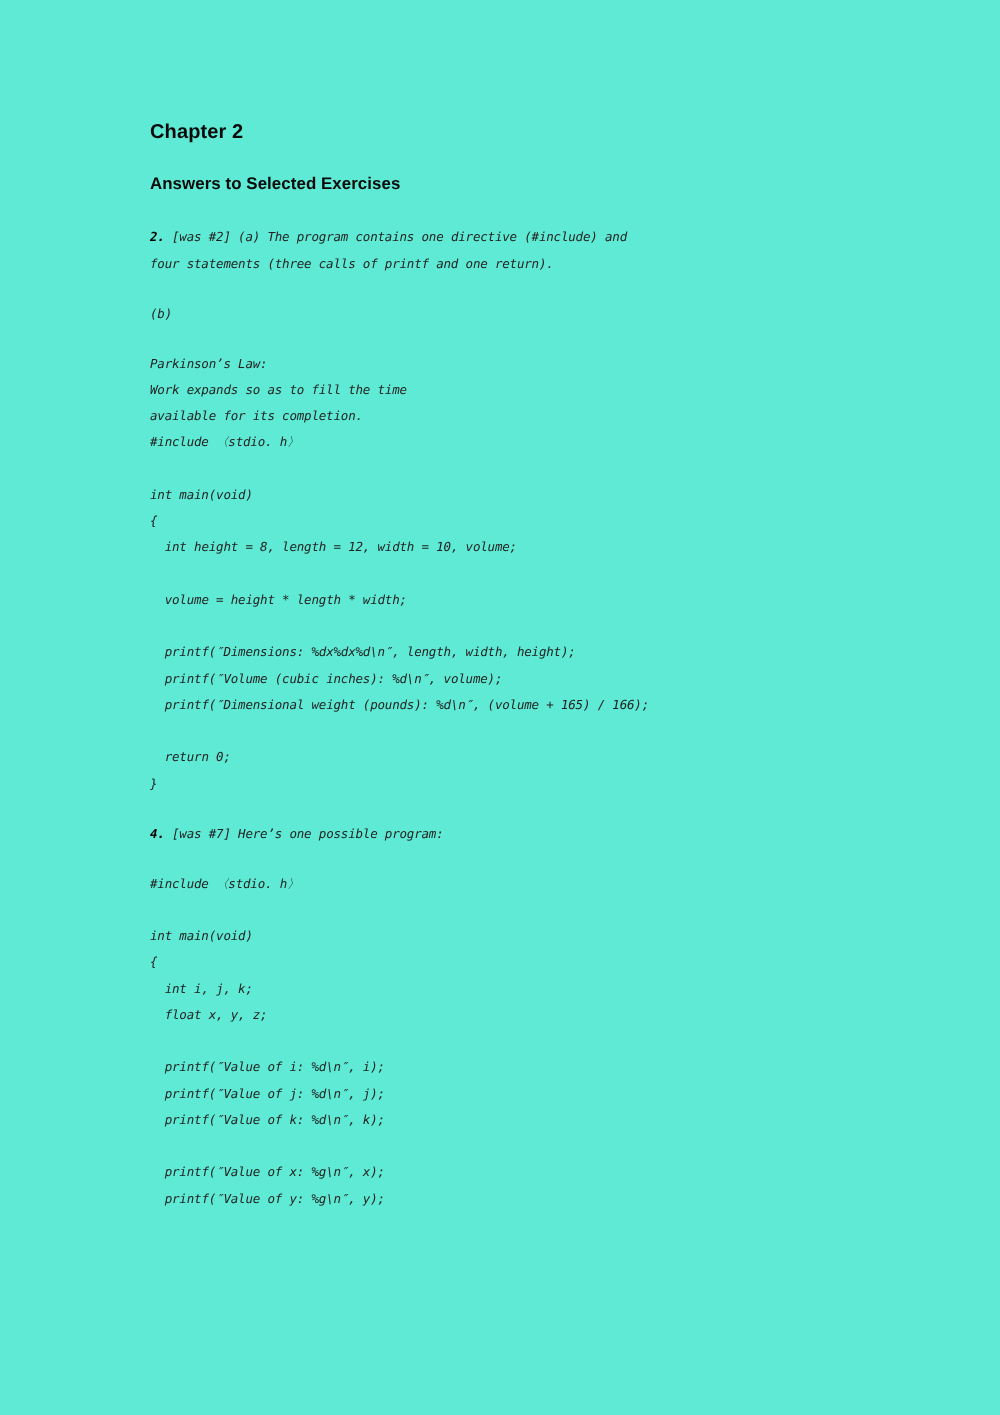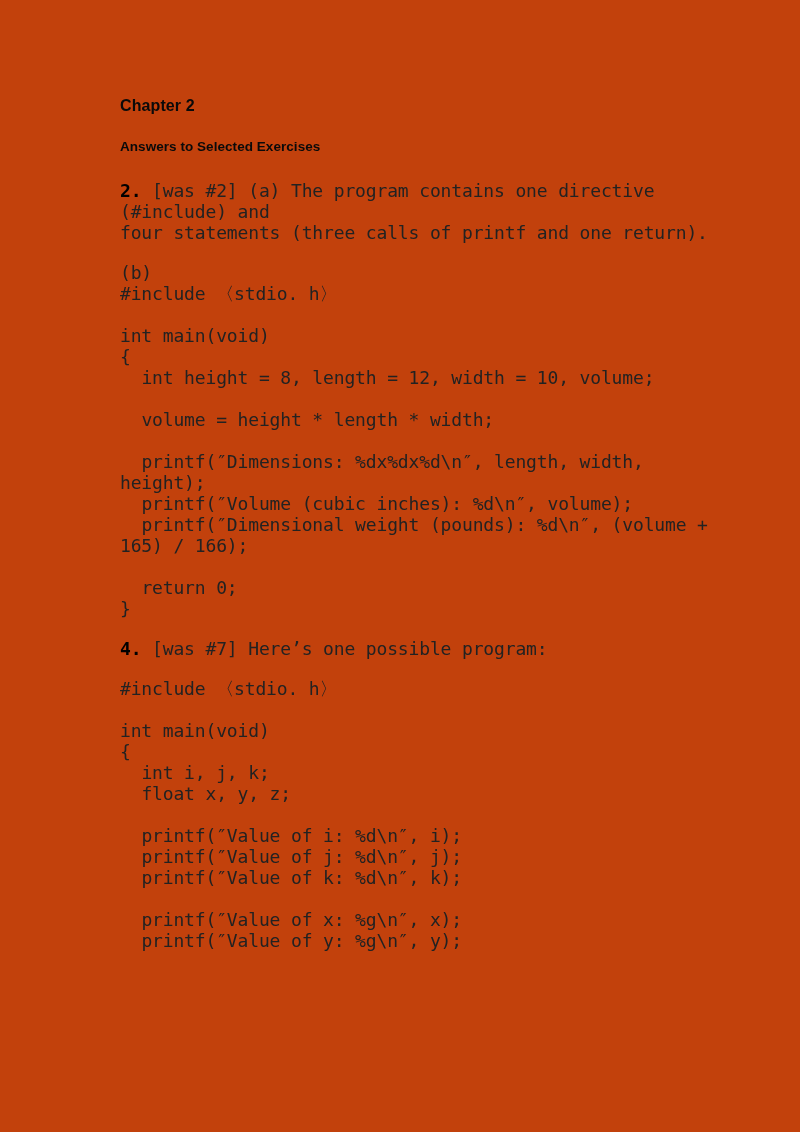--- a/index.html
+++ b/index.html
@@ -15,21 +15,21 @@
     font-family: "Liberation Serif", serif;
     color: #000000;
     -webkit-font-smoothing: antialiased;
   }
   .page {
     position: absolute;
     left: 0;
     top: 0;
     width: 800px;
     height: 1132px;
-    background: #c2410c;
+    background: #5eead4;
   }
   .content {
     position: absolute;
     left: 120px;
     top: 96px;
     width: 600px;
   }
 
   
   .h-chapter {
@@ -49,27 +49,28 @@
     line-height: 18px;
     letter-spacing: 0.05px;
     color: #0a0a0a;
     margin: 0 0 24px 0;
     white-space: pre;
   }
 
   
   .mono {
     font-family: "DejaVu Sans Mono", "Liberation Mono", monospace;
-    font-size: 18px;
+    font-size: 10px;
     line-height: 21px;
     letter-spacing: -0.15px;
     color: #222222;
     white-space: pre-wrap;
     margin: 0;
     word-break: normal;
+    font-style: italic;
   }
   .block {
     margin: 0 0 19px 0;
   }
   .block:last-child {
     margin-bottom: 0;
   }
   .codeblock {
     margin: 0 0 19px 0;
   }
@@ -85,20 +86,23 @@
   <div class="content">
 
     <h1 class="h-chapter">Chapter 2</h1>
 
     <h2 class="h-section">Answers to Selected Exercises</h2>
 
     <div>
       <p class="mono block"><span class="num">2.</span><span> [was #2] (a) The program contains one directive (#include) and
 four statements (three calls of printf and one return).</span></p>
       <p class="mono block">(b)</p>
+      <p class="mono block">Parkinson’s Law:
+Work expands so as to fill the time
+available for its completion.</p>
     </div>
 
     <div>
       <pre class="mono codeblock">#include 〈stdio. h〉
 
 int main(void)
 {
   int height = 8, length = 12, width = 10, volume;
 
   volume = height * length * width;

